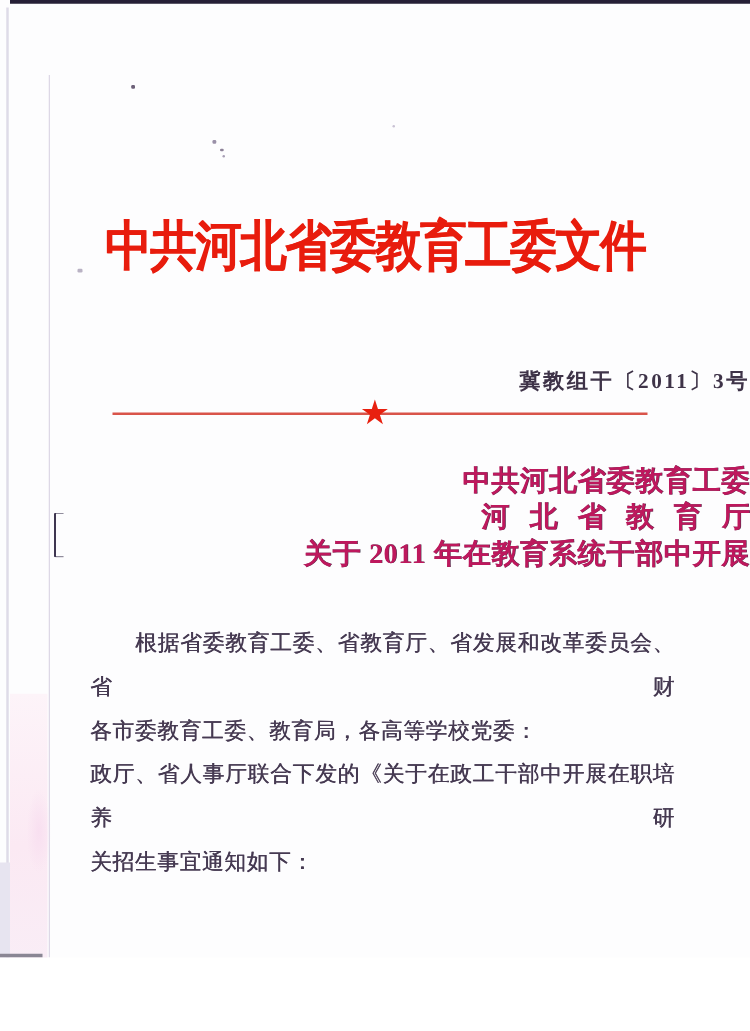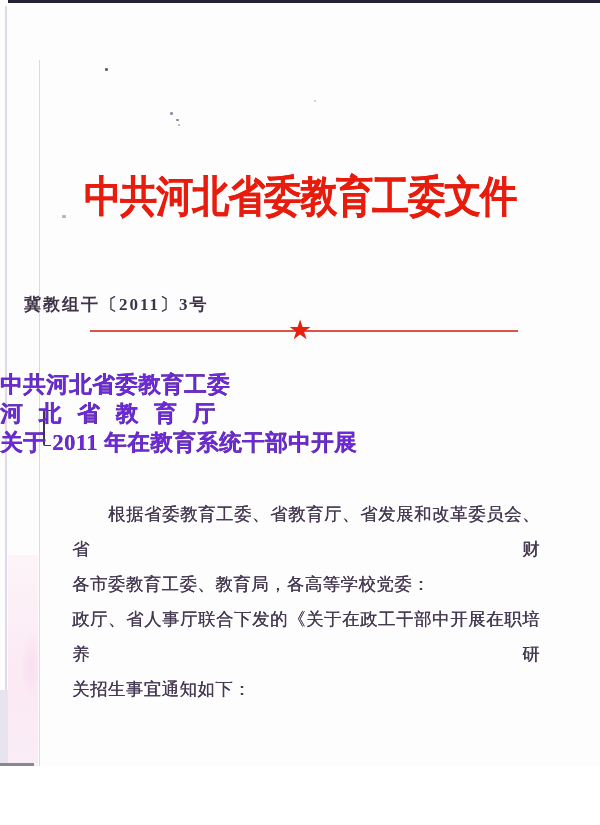--- a/index.html
+++ b/index.html
@@ -37,36 +37,36 @@
     text-align:center;
     font-size:37px;font-weight:700;letter-spacing:-1px;
     color:#e81c0d;
     transform:scaleY(1.16);transform-origin:top center;
     text-shadow:0.6px 0 0 #e81c0d;
     white-space:nowrap;
   }
   
   .doc-number{
     position:absolute;top:293px;left:0;right:0;
-    text-align:left;
+    text-align:right;
     font-size:17px;font-weight:700;letter-spacing:2px;
     color:#3e3348;
     padding-left:24px;
   }
   
   .red-rule{position:absolute;top:330px;left:90px;width:428px;height:2px;background:#d9544a;}
   .star{
     position:absolute;top:315px;left:0;right:0;text-align:center;
     font-size:27px;line-height:30px;color:#e8200f;
   }
   
   .doc-title{
     position:absolute;top:370px;left:0;right:0;
-    text-align:left;
-    font-size:22.5px;font-weight:600;color:#6d28d9;
+    text-align:right;
+    font-size:22.5px;font-weight:600;color:#be185d;
     line-height:29px;letter-spacing:0.5px;
     text-shadow:0.4px 0 0 #413449;
   }
   .doc-title .spaced{letter-spacing:16px;margin-right:-16px;}
   
   .body-text{
     position:absolute;top:497px;left:72px;width:468px;
     font-size:17.5px;color:#463a52;
     line-height:35px;letter-spacing:0.4px;
     text-shadow:0.3px 0 0 #463a52;

